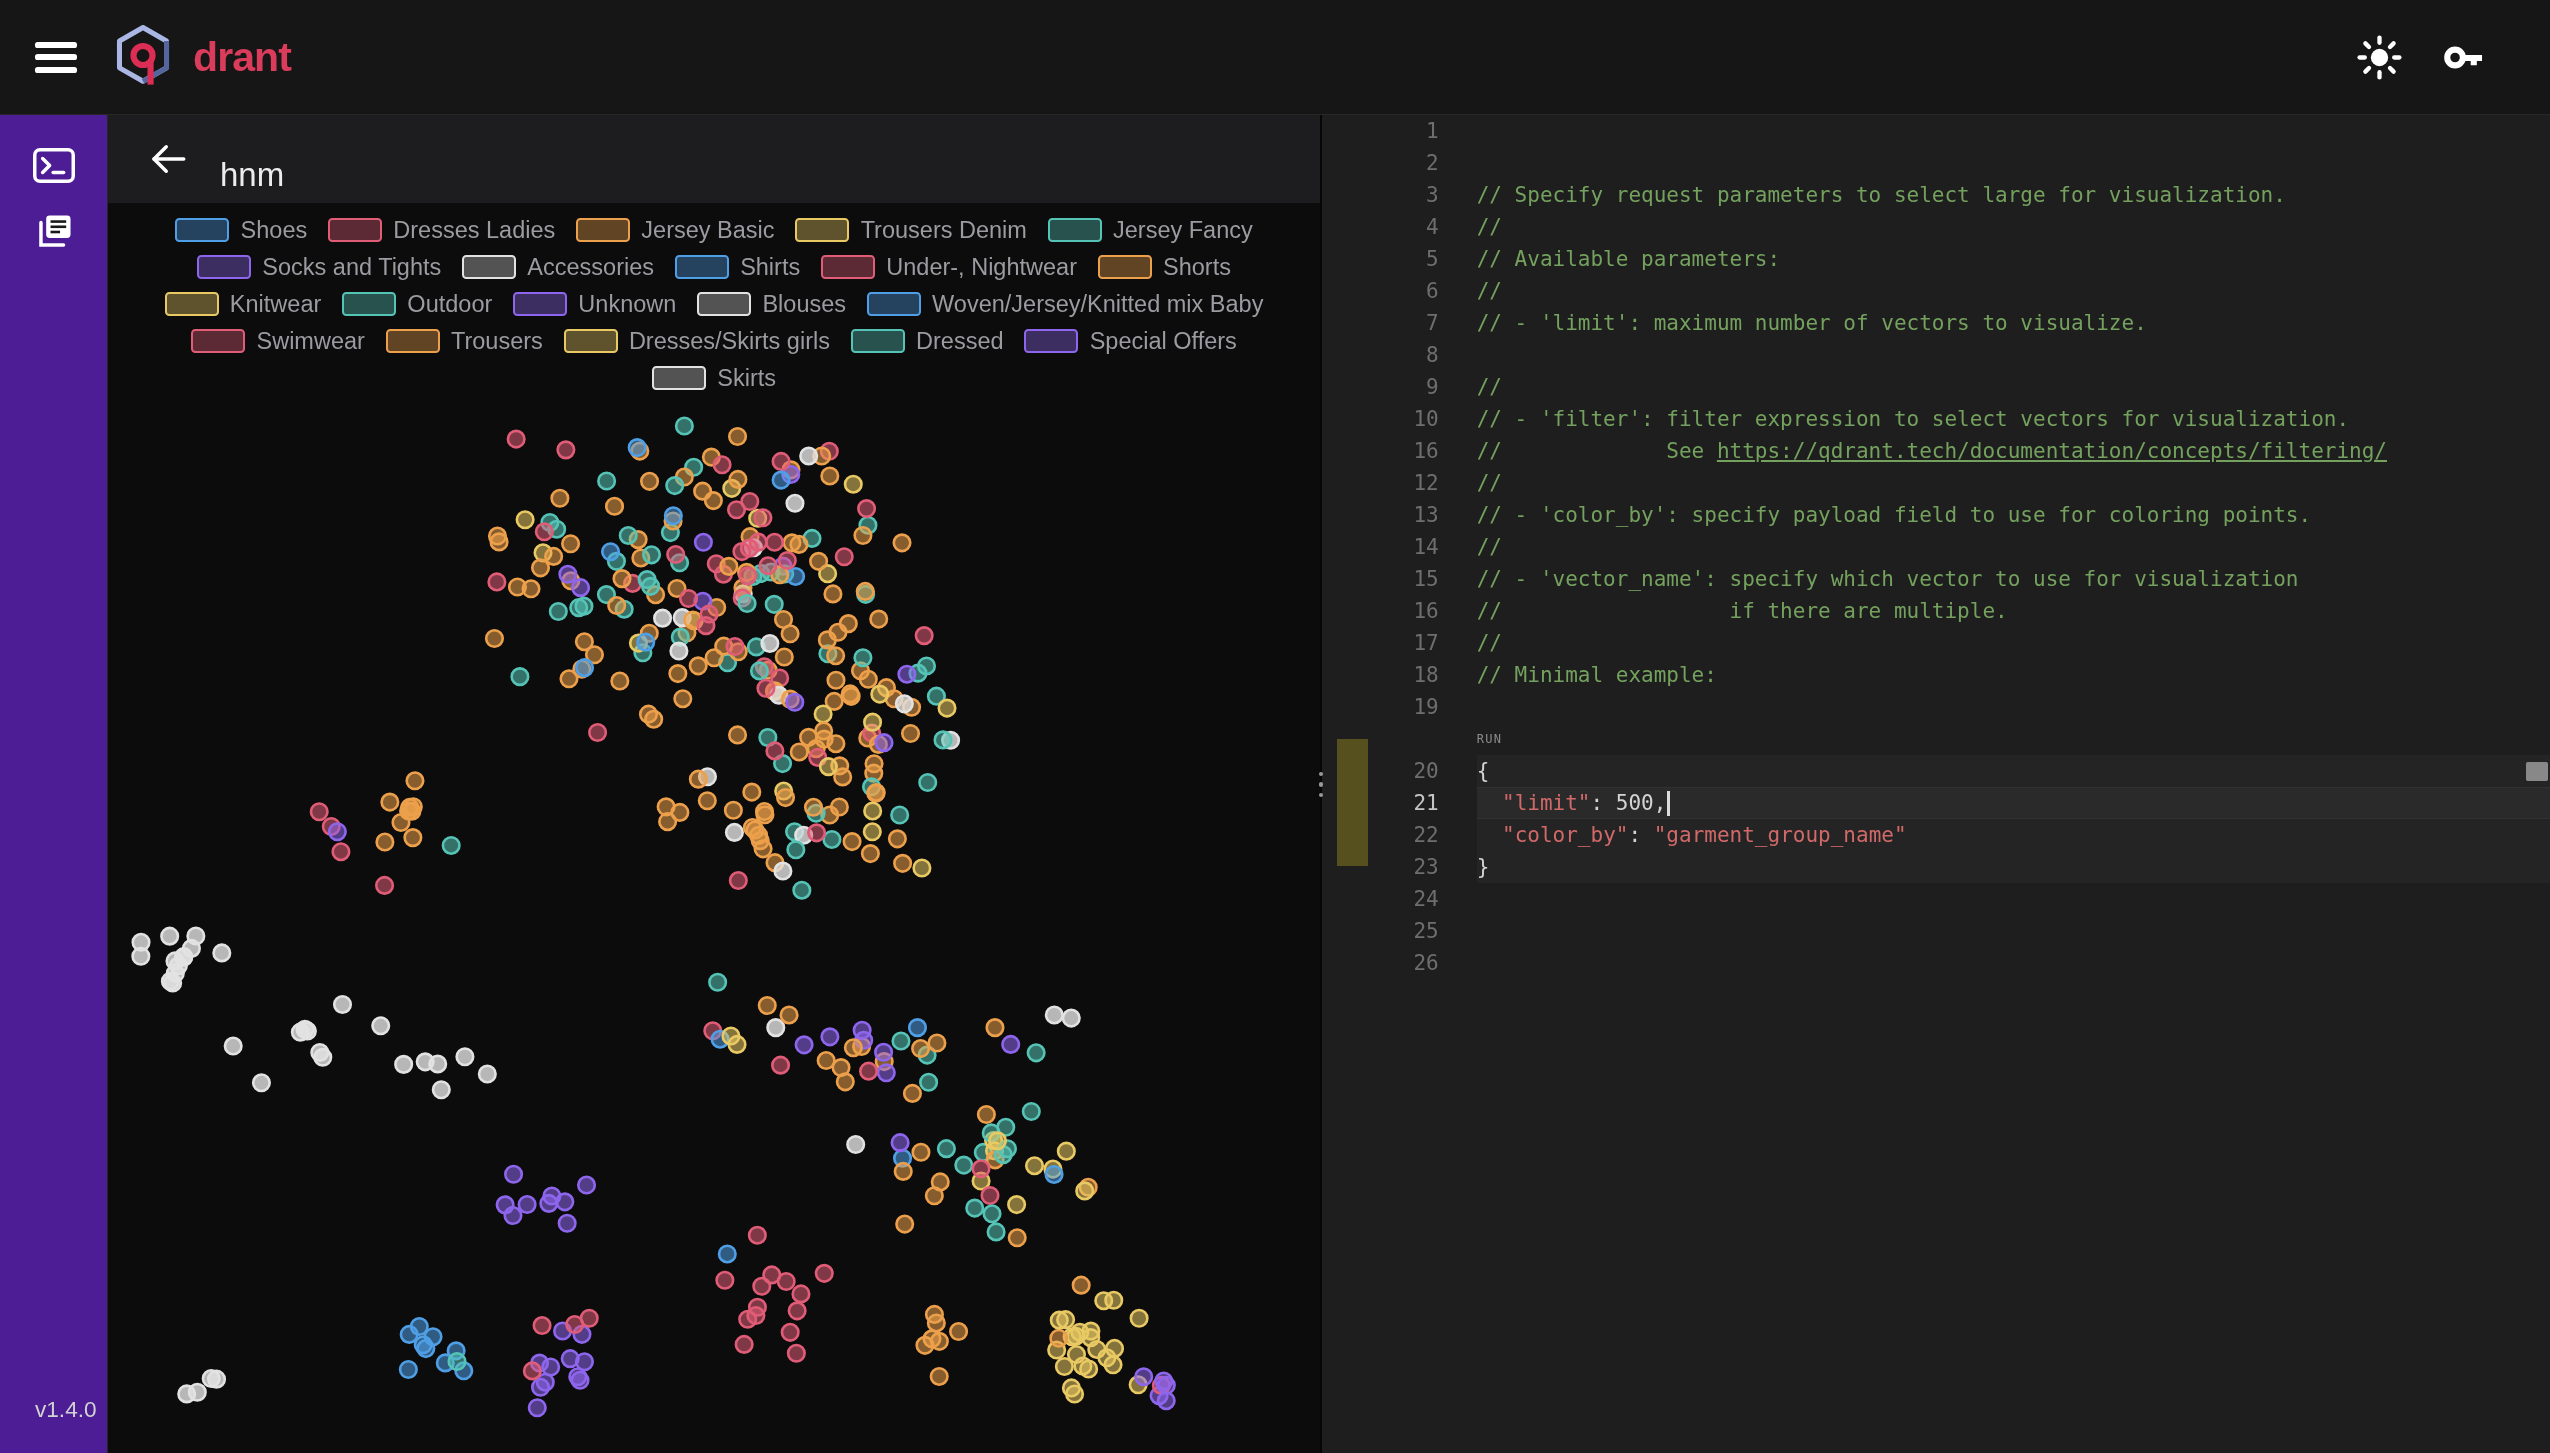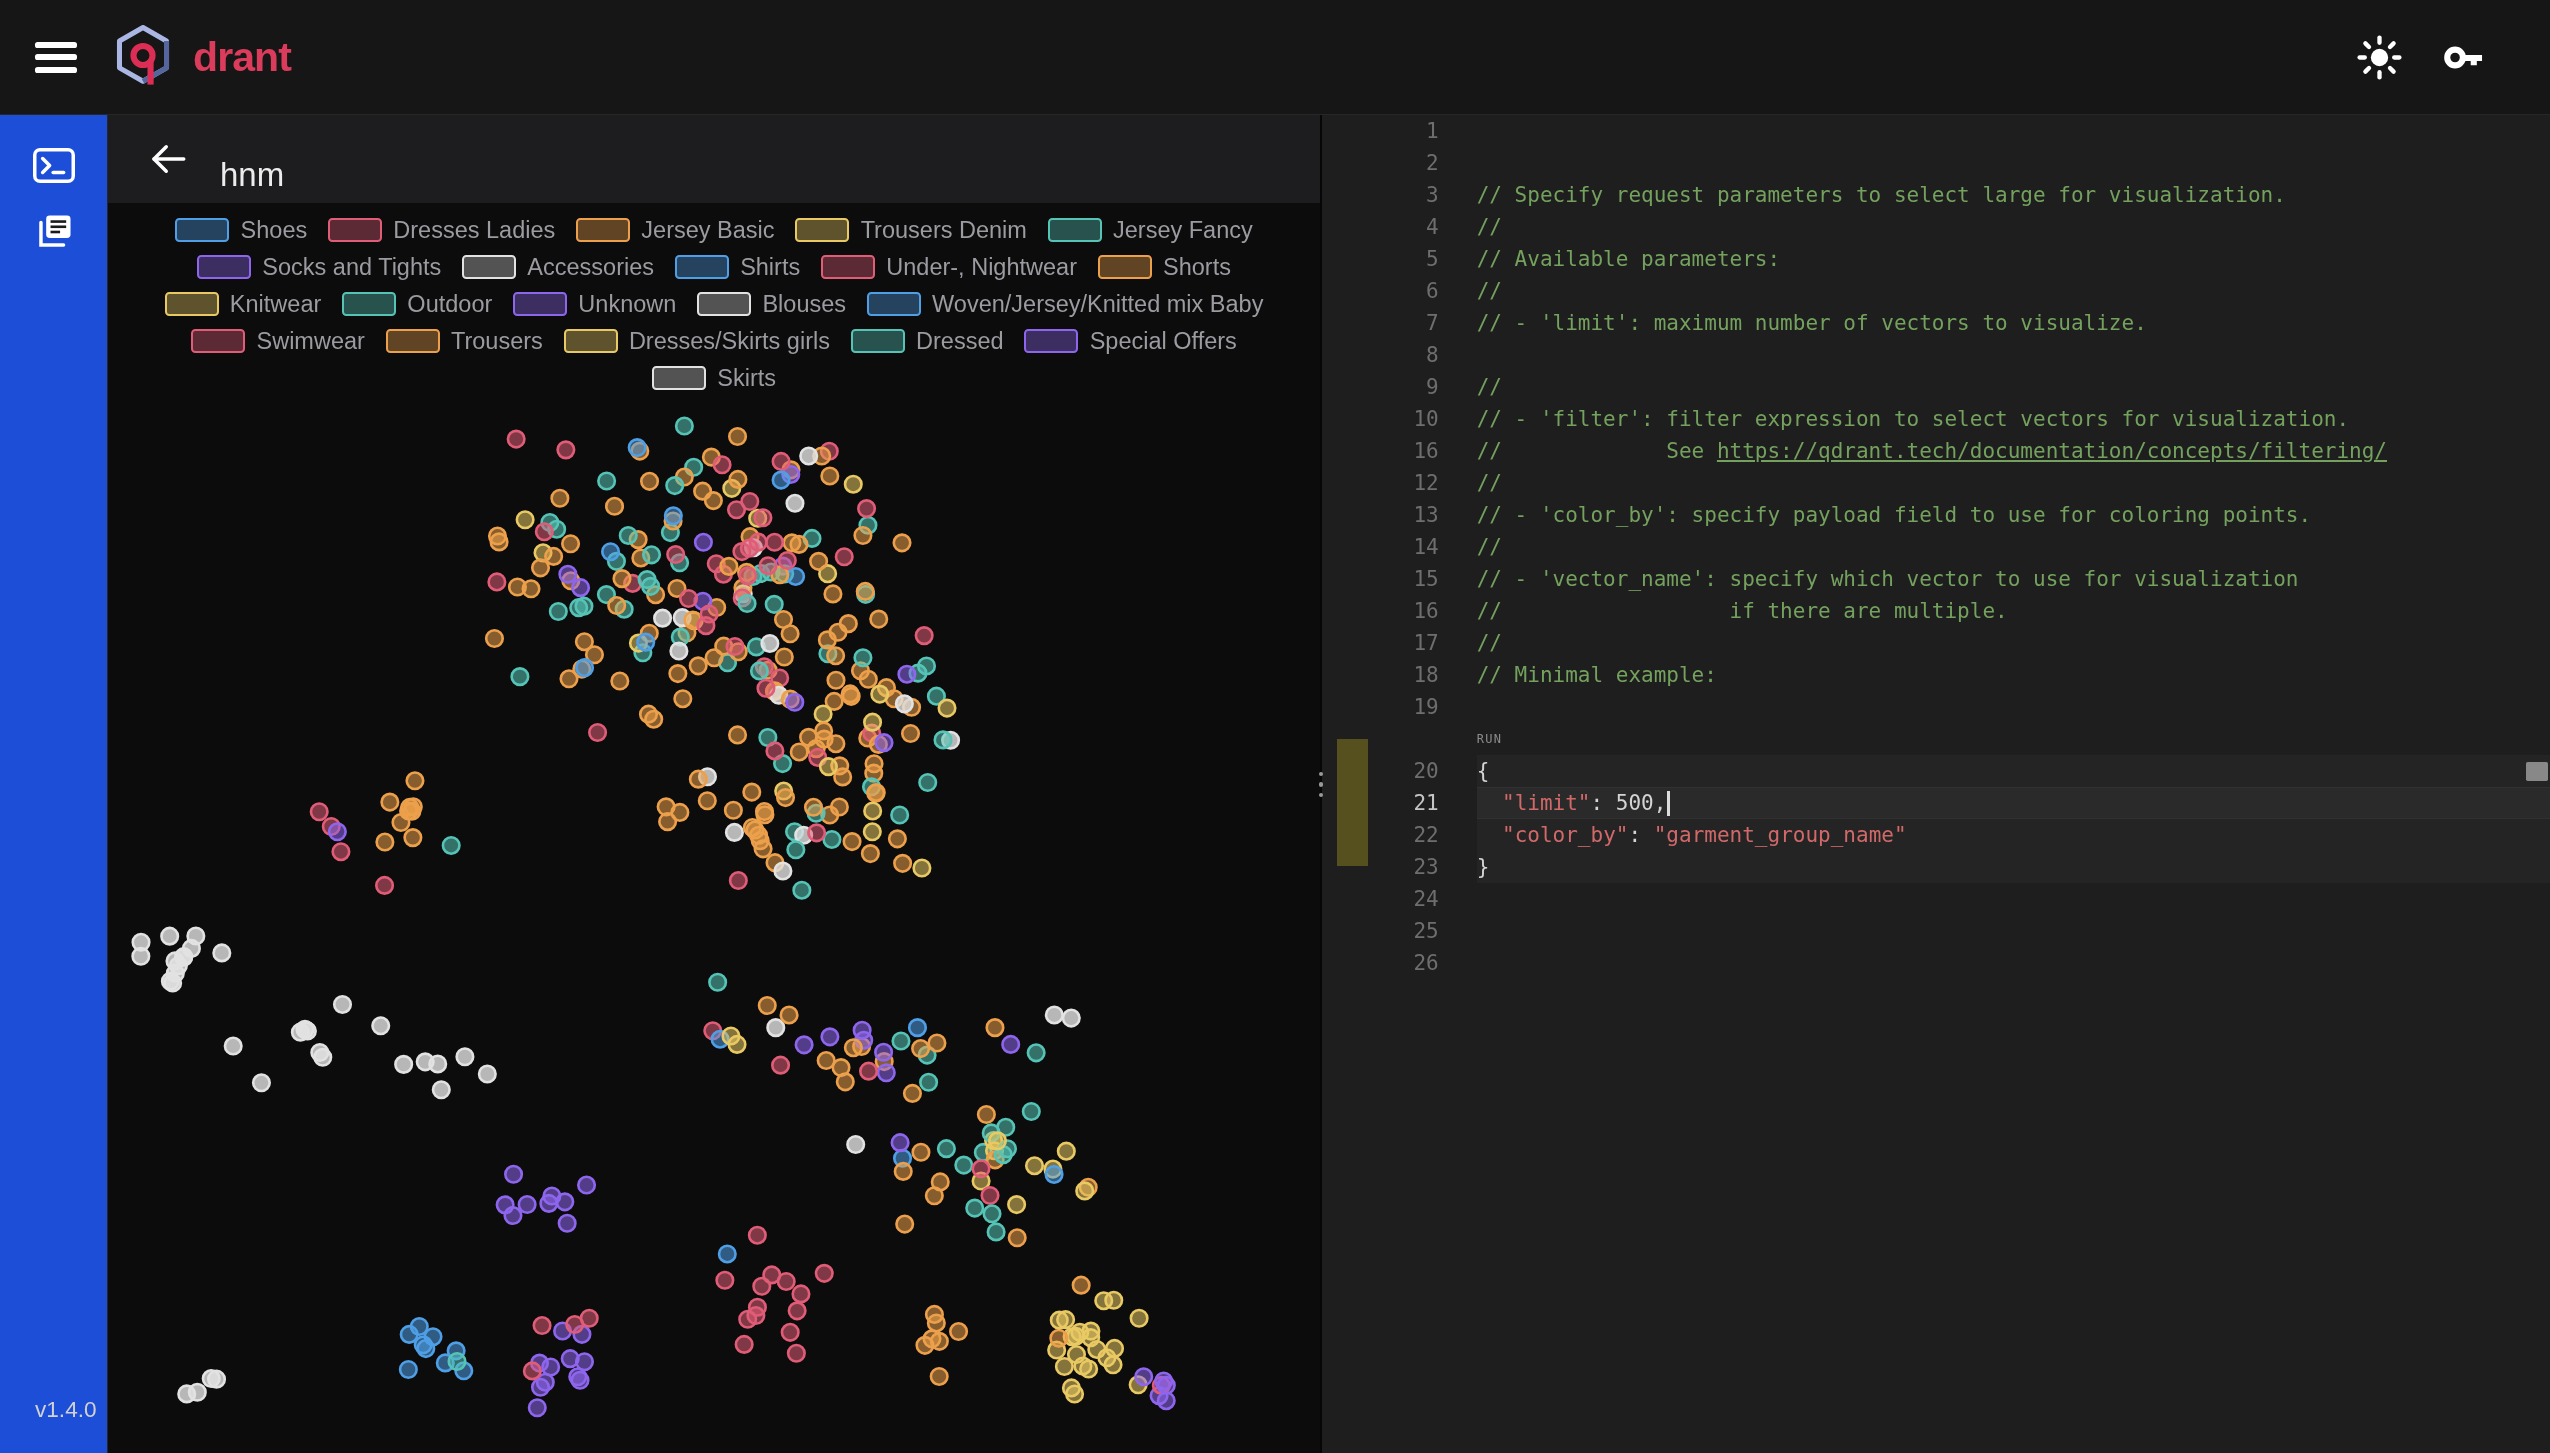--- a/index.html
+++ b/index.html
@@ -15,21 +15,21 @@
   .logo { display:flex; align-items:center; margin-left:38px; cursor:pointer; }
   .logo-text { font-size:41px; font-weight:700; color:#dc3c5c; letter-spacing:-0.9px; margin-left:22px; }
   .topbar-spacer { flex:1; }
   .icon-btn { background:none; border:none; cursor:pointer; display:flex; align-items:center;
     justify-content:center; width:56px; height:56px; }
   .icon-btn.sun { margin-right:29.6px; }
   .icon-btn.key { margin-right:57px; }
 
   
   .app { display:flex; height:1339px; }
-  .sidebar { width:108px; background:#1d4ed8; border-right:0.9px solid #272727;
+  .sidebar { width:108px; background:#4c1d95; border-right:0.9px solid #272727;
     position:relative; flex:none; }
   .side-btn { width:108px; height:66px; display:flex; align-items:center; justify-content:center;
     background:none; border:none; cursor:pointer; }
   .side-btn:first-child { margin-top:19px; }
   .version { position:absolute; left:35px; bottom:31px; font-size:22.6px; color:#d2d2d2; }
 
   
   .viz { width:1212px; flex:none; background:#0c0c0c; display:flex; flex-direction:column; }
   .viz-header { height:88px; background:#1d1d1f; display:flex; align-items:center; flex:none; }
   .back-btn { background:none; border:none; cursor:pointer; margin-left:35px; width:49px; height:49px;

